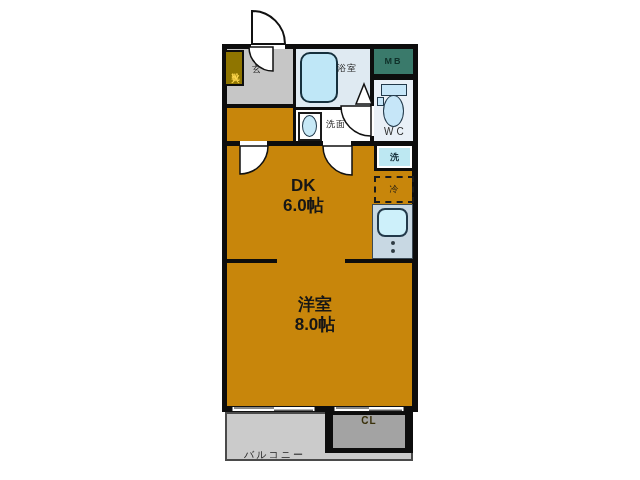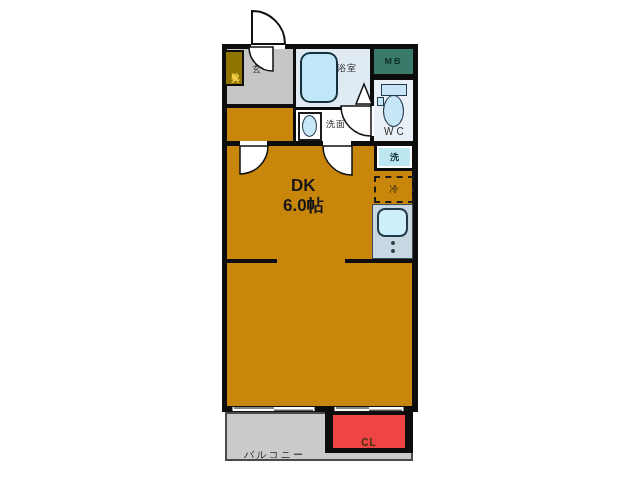--- a/index.html
+++ b/index.html
@@ -70,27 +70,31 @@
 
   <div class="abs" style="left:224px;top:50px;width:20px;height:36px;background:#8f7500;border:2px solid #0d0d0d;display:flex;align-items:center;justify-content:center;">
     <span style="writing-mode:vertical-rl;font-size:8px;font-weight:700;color:#ffd84d;letter-spacing:1px;">靴入</span>
   </div>
   <div class="lbl" style="left:252px;top:63px;font-size:9px;color:#222;">玄</div>
 
   <div class="abs" style="left:225px;top:412px;width:188px;height:49px;background:#cbcbcb;border:2px solid #4a4a4a;"></div>
   <div class="lbl" style="left:244px;top:428px;font-size:10px;letter-spacing:2px;color:#222;margin-top:20px;">バルコニー</div>
 
   <div class="abs" style="left:325px;top:412px;width:88px;height:41px;background:#0d0d0d;"></div>
-  <div class="abs" style="left:333px;top:415px;width:72px;height:33px;background:#ef4444;display:flex;align-items:flex-end;justify-content:center;">
+  <div class="abs" style="left:333px;top:415px;width:72px;height:33px;background:#a3a3a3;display:flex;align-items:flex-start;justify-content:center;">
     <span style="font-size:10px;font-weight:700;color:#39300a;letter-spacing:1px;">CL</span>
   </div>
 
   <div class="lbl room-lbl" style="left:283px;top:176px;font-size:17px;text-align:center;">
     <div>DK</div>
     <div>6.0帖</div>
+  </div>
+  <div class="lbl room-lbl" style="left:270px;top:295px;width:90px;font-size:17px;text-align:center;">
+    <div>洋室</div>
+    <div>8.0帖</div>
   </div>
 
   <svg width="640" height="480" viewBox="0 0 640 480">
 
     <path d="M252,44 L252,11 A33,33 0 0,1 285,44 Z" fill="#ffffff" stroke="#111" stroke-width="2"></path>
 
     <path d="M273,47 L249,47 A24,24 0 0,0 273,71 Z" fill="#ffffff" stroke="#111" stroke-width="1.5"></path>
 
     <path d="M240,146 L268,146 A28,28 0 0,1 240,174 Z" fill="#ffffff" stroke="#111" stroke-width="1.5"></path>
 

